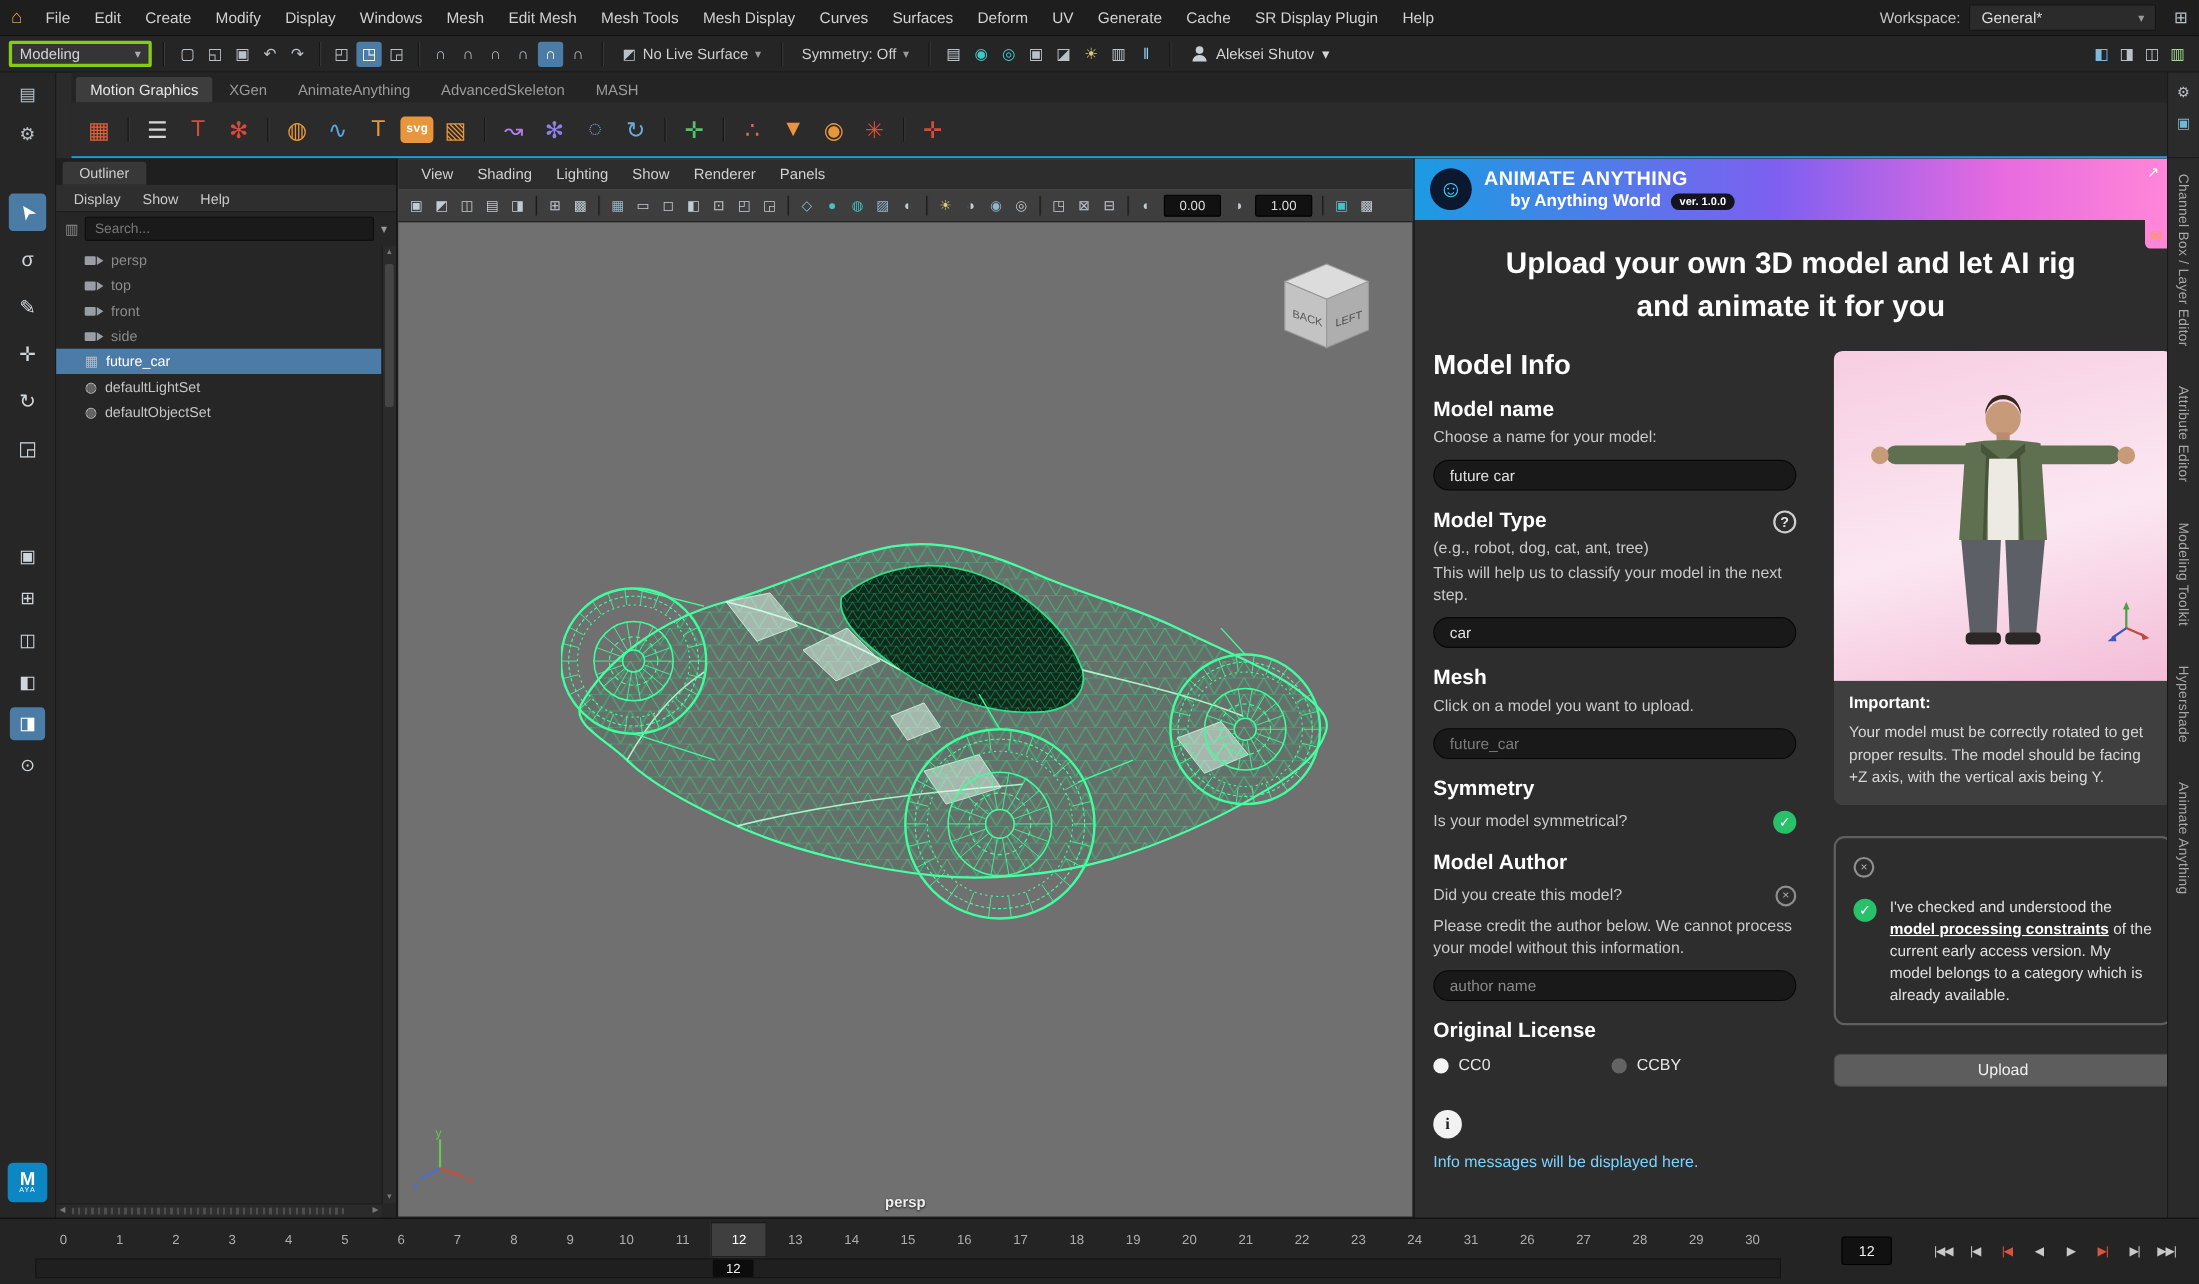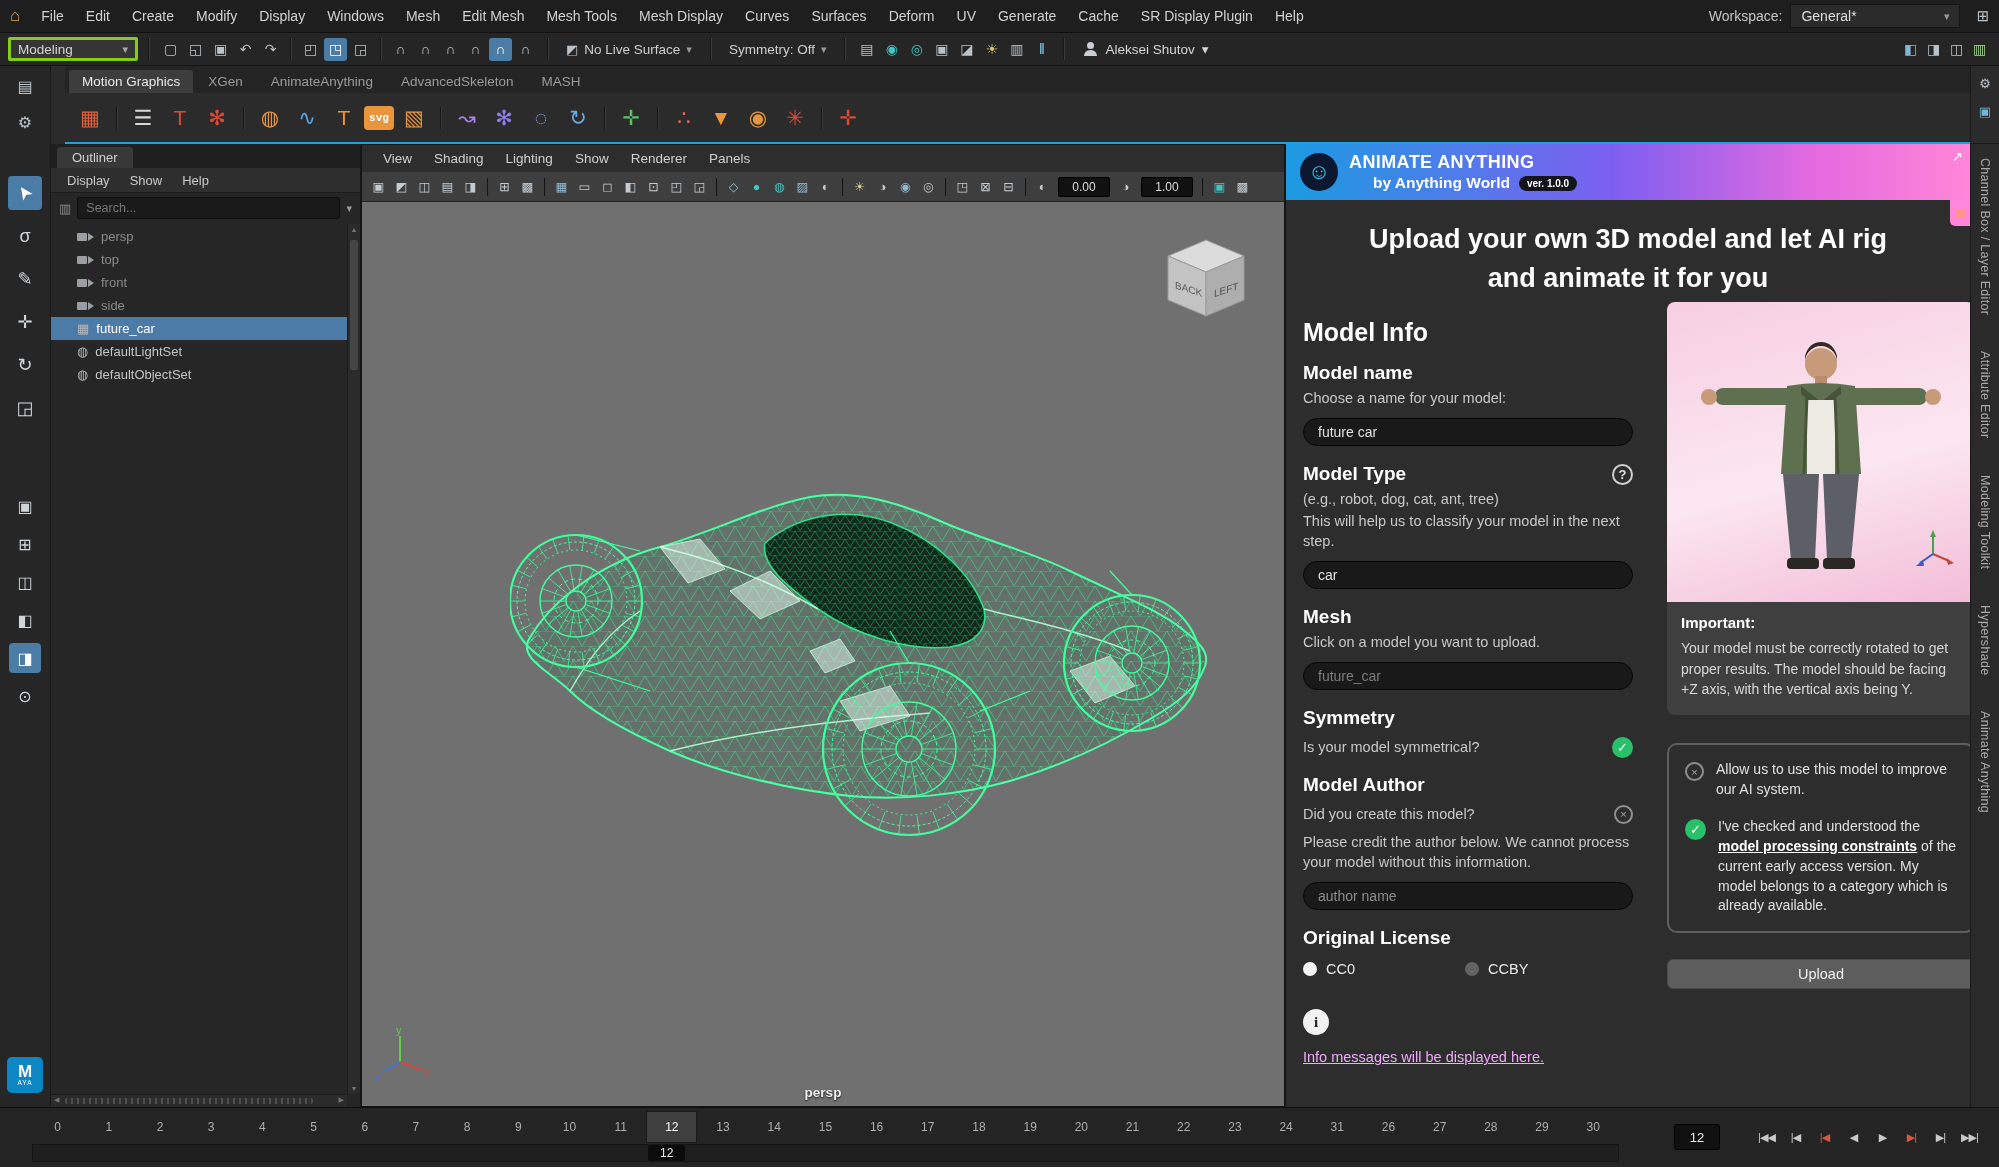--- a/index.html
+++ b/index.html
@@ -162,22 +162,22 @@
   .x-circle { width:19px; height:19px; border-radius:50%; border:2px solid #8e8e8e; color:#a8a8a8;
     font-size:11px; display:flex; align-items:center; justify-content:center; flex:none; }
   .license-row { display:flex; gap:110px; margin-top:12px; }
   .license-opt { display:flex; align-items:center; gap:9px; font-size:14.5px; color:#e8e8e8; }
   .radio { width:14px; height:14px; border-radius:50%; flex:none; }
   .radio.on { background:#f4f4f4; }
   .radio.off { background:#636363; }
   .info-circle { width:26px; height:26px; border-radius:50%; background:#f2f2f2; color:#222; font-weight:bold;
     font-size:15px; display:flex; align-items:center; justify-content:center; margin-top:32px;
     font-family:"Liberation Serif", serif; }
-  .info-note { font-size:14.5px; color:#f0abfc; margin-top:14px;text-decoration:underline; }
-  .preview-card { border-radius:8px; overflow:hidden; }
+  .info-note { font-size:14.5px; color:#7dd3fc; margin-top:14px; }
+  .preview-card { margin-top:17px; border-radius:8px; overflow:hidden; }
   .preview-img { height:300px; background:linear-gradient(165deg,#f7cde2 0%,#fbe7f1 55%,#f3bcd7 100%); position:relative; }
   .preview-img svg { position:absolute; inset:0; width:100%; height:100%; }
   .important-box { background:#3f3f3f; padding:12px 14px 16px; }
   .important-title { font-size:15px; font-weight:bold; color:#fff; margin-bottom:7px; }
   .important-text { font-size:14px; color:#d8d8d8; line-height:1.45; }
   .consent-box { margin-top:28px; border:2px solid #5f5f5f; border-radius:10px; padding:15px 16px;
     display:flex; flex-direction:column; gap:17px; }
   .consent-item { display:flex; gap:12px; align-items:flex-start; }
   .consent-item .x-circle, .consent-item .check-circle { margin-top:2px; }
   .consent-text { font-size:14px; color:#e0e0e0; line-height:1.42; }
@@ -990,21 +990,20 @@
           </div>
           <div class="important-box">
             <div class="important-title">Important:</div>
             <div class="important-text">Your model must be correctly rotated to get proper results. The model should be facing +Z axis, with the vertical axis being Y.</div>
           </div>
         </div>
 
         <div class="consent-box">
           <div class="consent-item">
             <span class="x-circle">×</span>
-            <span class="consent-text">Allow us to use this model to improve our AI system.</span>
           </div>
           <div class="consent-item">
             <span class="check-circle">✓</span>
             <span class="consent-text">
               <span>I've checked and understood the </span><span class="link">model processing constraints</span><span> of the current early access version. My model belongs to a category which is already available.</span>
             </span>
           </div>
         </div>
 
         <div class="upload-btn">Upload</div>

